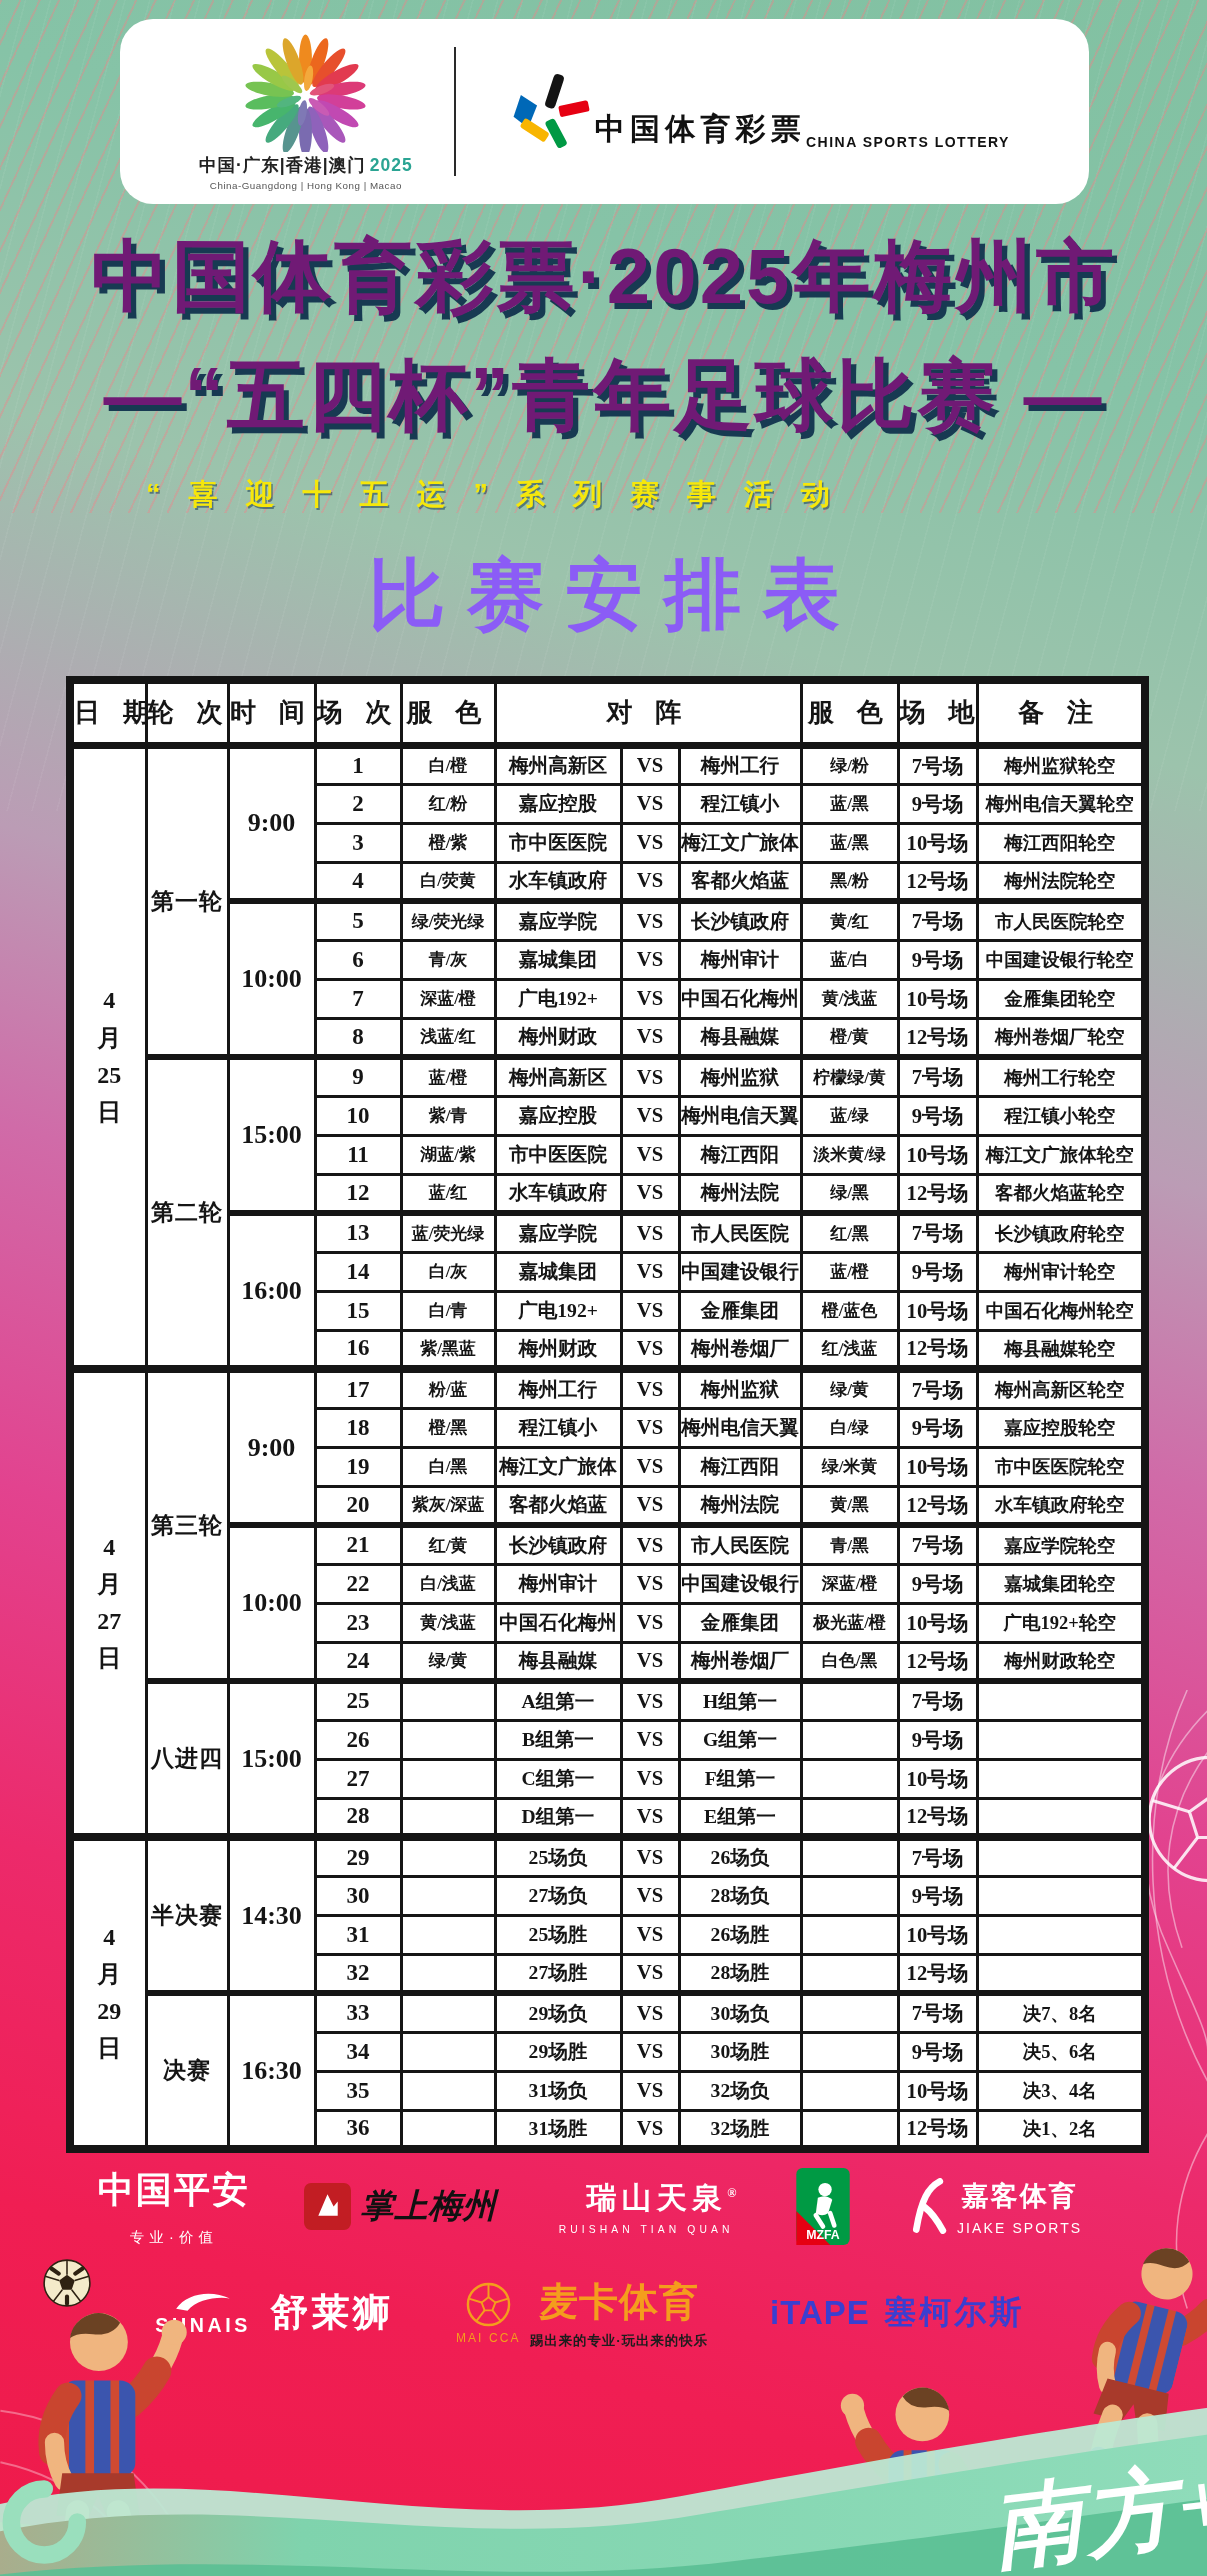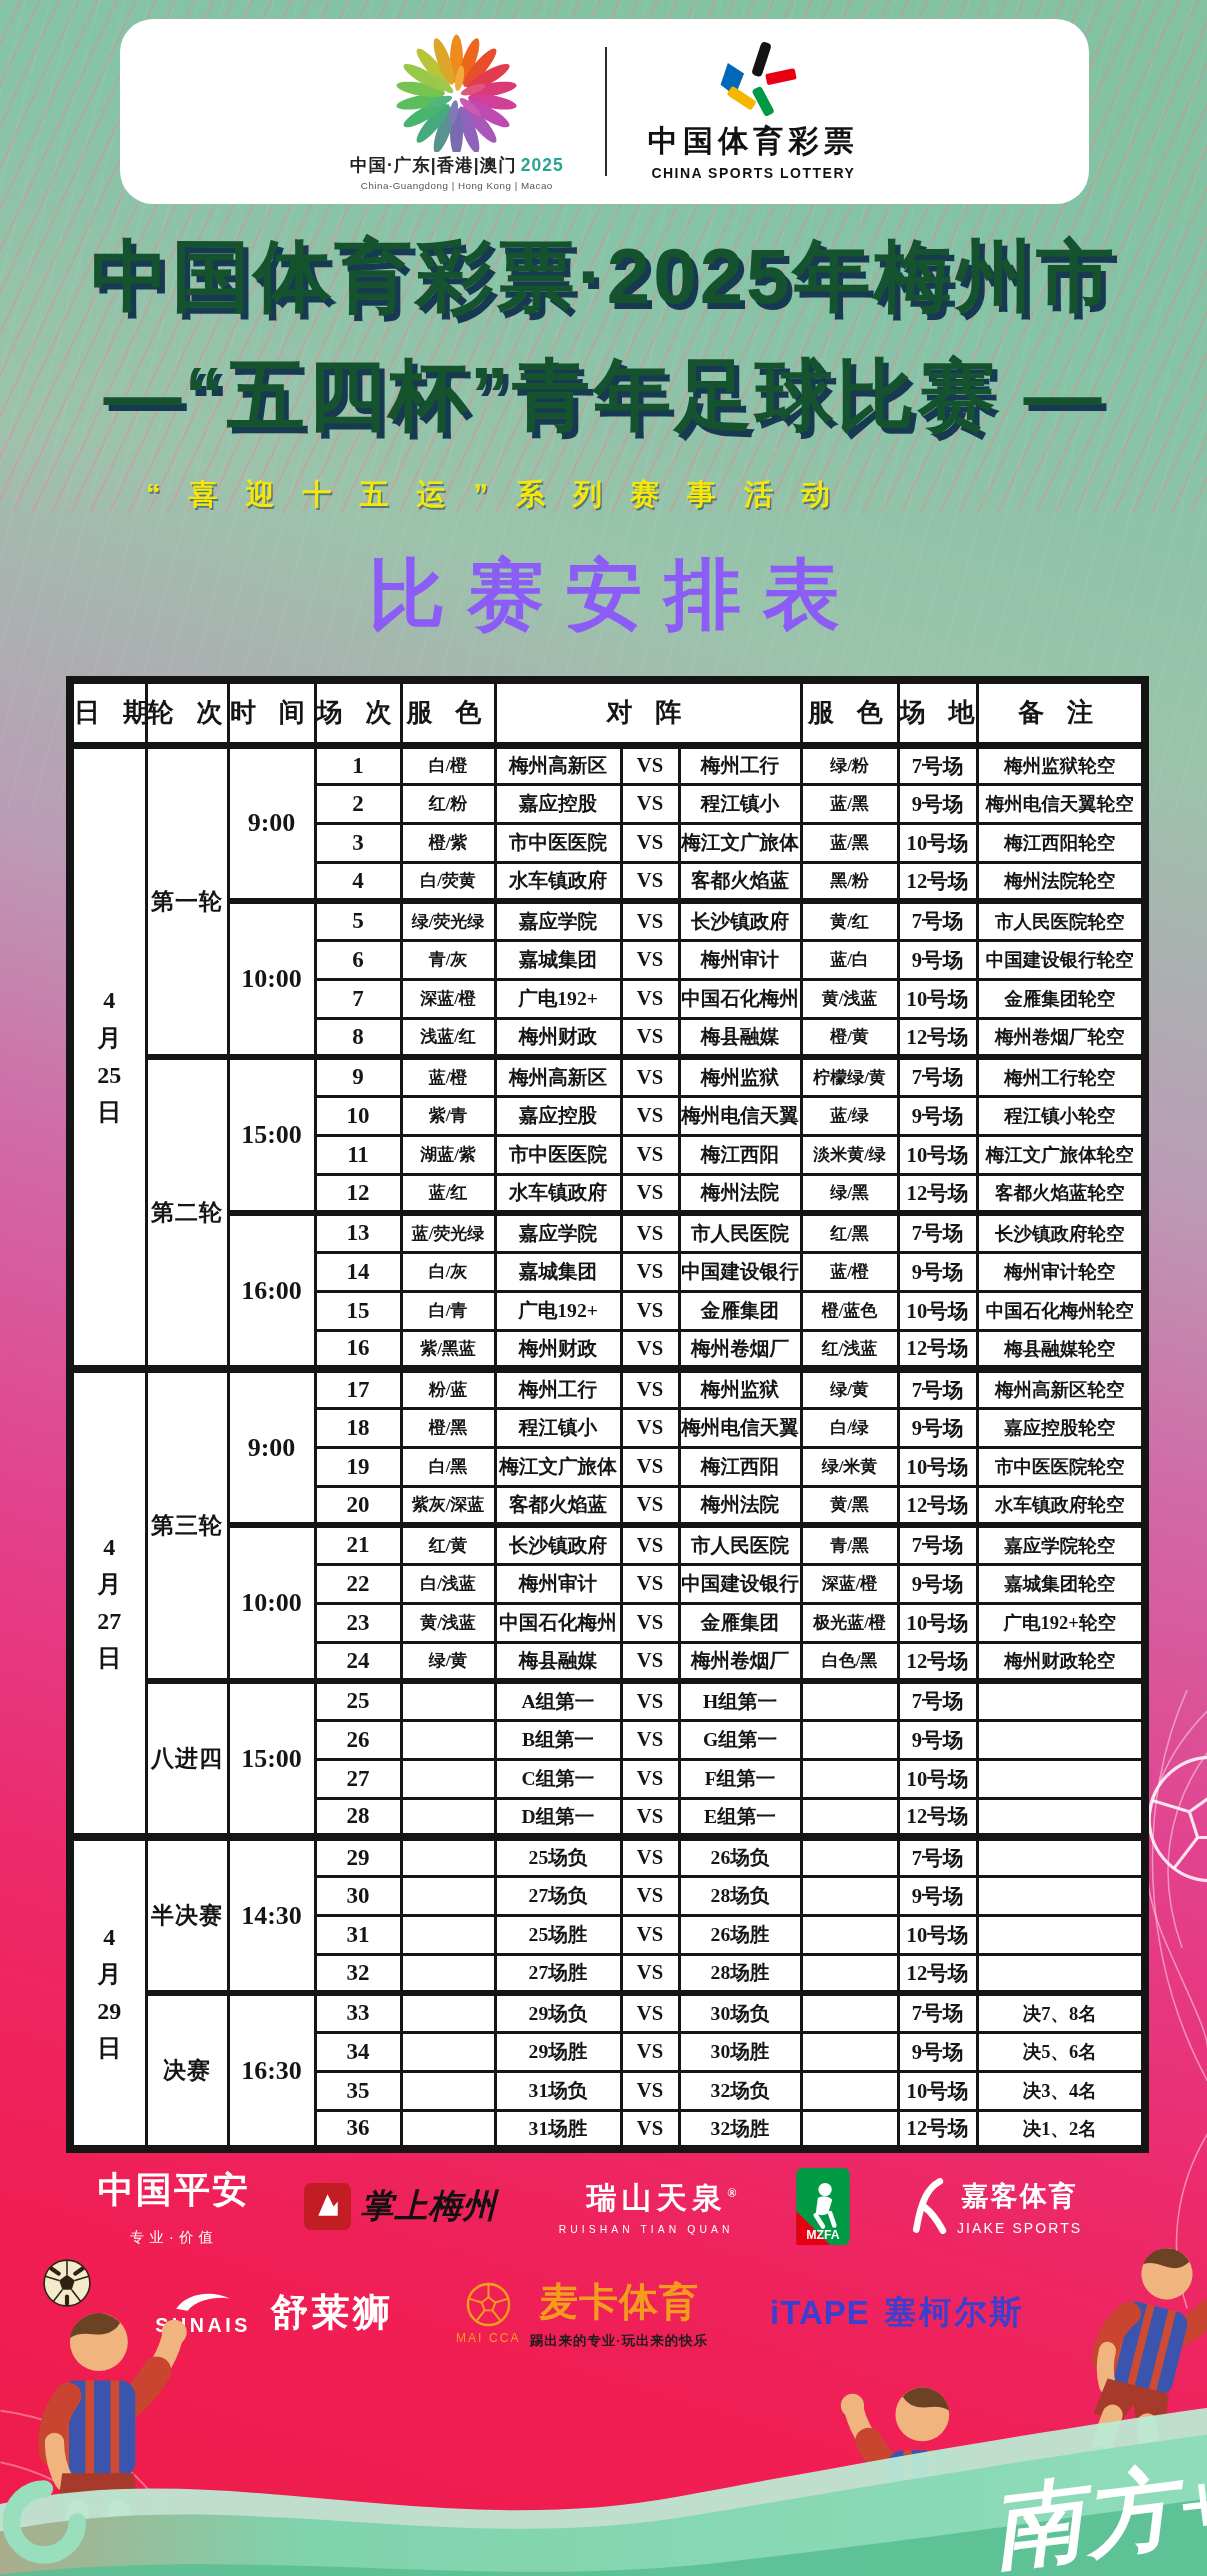--- a/index.html
+++ b/index.html
@@ -26,27 +26,27 @@
   .top-card {
     position:absolute; left:120px; top:18.5px; width:969px; height:185px;
     background:#ffffff; border-radius:33px;
     display:flex; align-items:center; justify-content:center; gap:41px;
   }
   .emblem-block { display:flex; flex-direction:column; align-items:center; }
   .emblem-line1 { font-size:17.5px; font-weight:bold; color:#222; letter-spacing:1px; margin-top:1px;}
   .emblem-line1 .yr { color:#2ba493; margin-left:4.1px; }
   .emblem-line2 { font-size:9.8px; color:#555; margin-top:2.1px; letter-spacing:0.5px;}
   .vert-divider { width:2.1px; height:129px; background:#2a2a2a; }
-  .lottery-block { display:flex; flex-direction:column; align-items:center; }
+  .lottery-block { display:flex; align-items:flex-end; }
   .lottery-cn { font-size:30px; font-weight:bold; color:#111; letter-spacing:5.2px; font-family:"Liberation Serif","DejaVu Serif",serif; margin-top:3.1px;}
   .lottery-en { font-size:14px; font-weight:bold; color:#111; letter-spacing:1.5px; margin-top:3.1px;}
   
   .title-line {
     position:absolute; left:0; width:1208px; text-align:center;
-    font-weight:bold; color:#14532d;
+    font-weight:bold; color:#701a75;
     text-shadow:5.2px 6.2px 0 #173a52;
     letter-spacing:3.1px; white-space:nowrap;
   }
   #title1 { top:225px;  font-size:78px; }
   #title2 { top:344px;  font-size:78px; }
   .series-line {
     position:absolute; left:0; top:475px; width:976px; text-align:center;
     font-size:29px; font-weight:bold; color:#f6e70b; letter-spacing:28px; text-indent:28px;
     text-shadow:1.5px 2.1px 0 rgba(23,58,82,.55); white-space:nowrap;
   }

